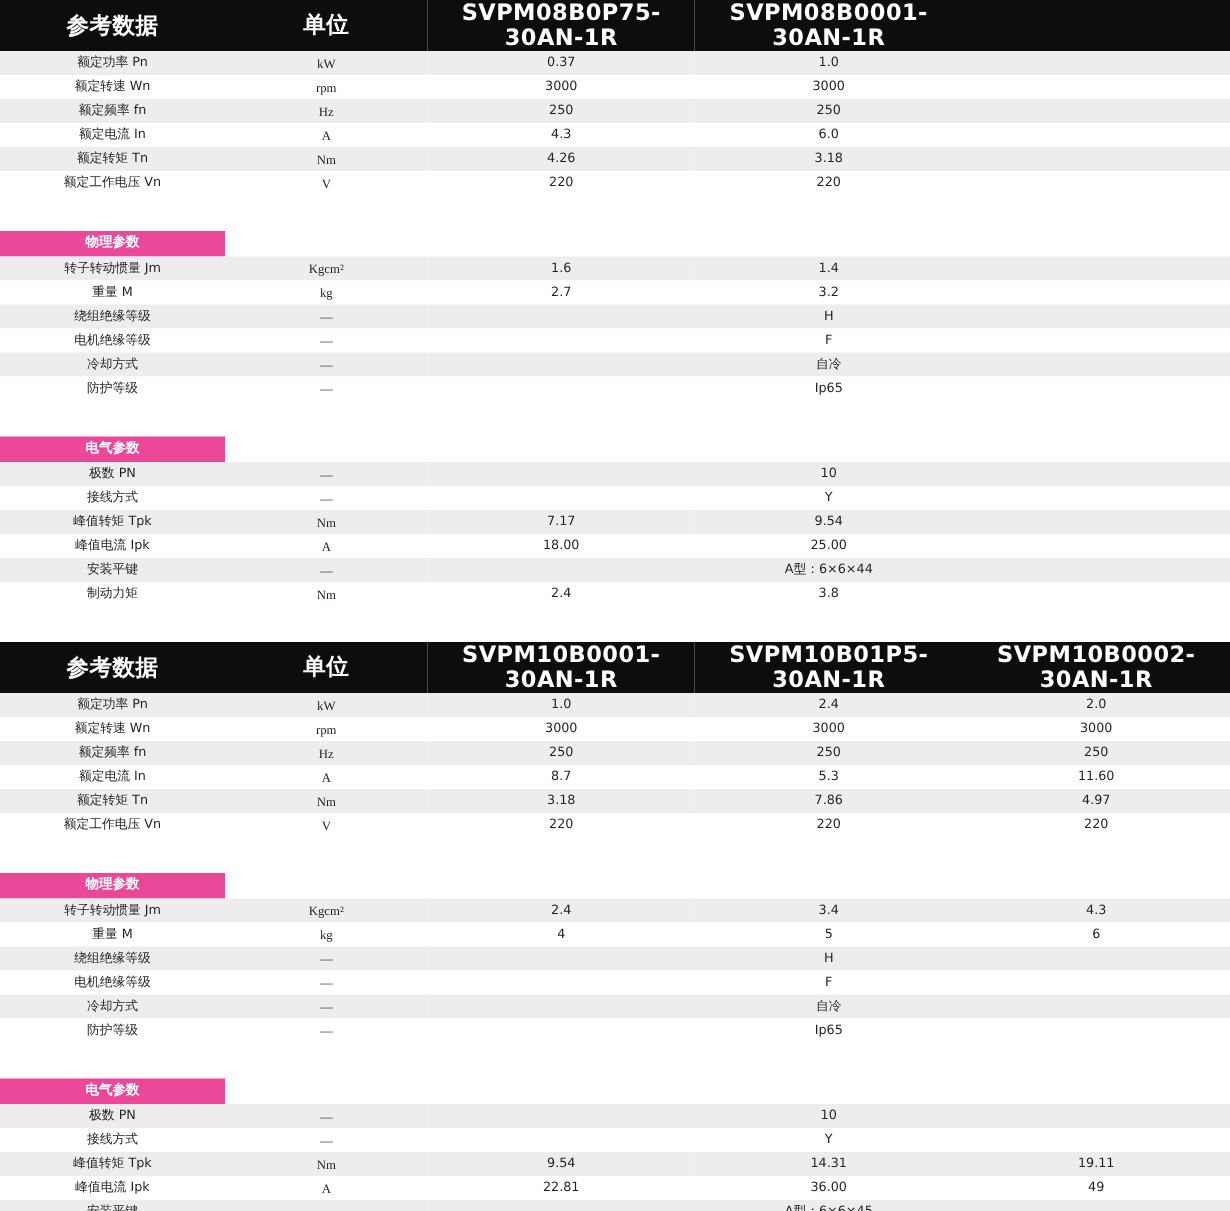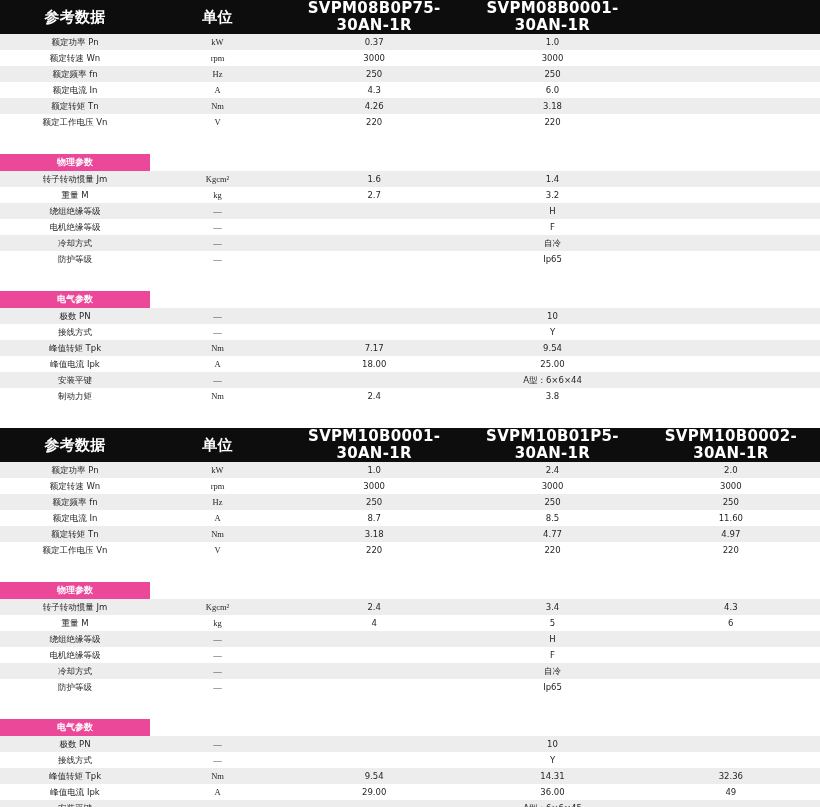--- a/index.html
+++ b/index.html
@@ -270,28 +270,28 @@
       <td class="c-label">额定频率 fn</td>
       <td class="c-unit">Hz</td>
       <td>250</td>
       <td>250</td>
       <td>250</td>
     </tr>
     <tr class="plain">
       <td class="c-label">额定电流 In</td>
       <td class="c-unit">A</td>
       <td>8.7</td>
-      <td>8.5</td>
+      <td>5.3</td>
       <td>11.60</td>
     </tr>
     <tr class="alt">
       <td class="c-label">额定转矩 Tn</td>
       <td class="c-unit">Nm</td>
       <td>3.18</td>
-      <td>4.77</td>
+      <td>7.86</td>
       <td>4.97</td>
     </tr>
     <tr class="plain">
       <td class="c-label">额定工作电压 Vn</td>
       <td class="c-unit">V</td>
       <td>220</td>
       <td>220</td>
       <td>220</td>
     </tr>
   </tbody>
@@ -364,26 +364,26 @@
     <tr class="plain">
       <td class="c-label">接线方式</td>
       <td class="c-unit">—</td>
       <td class="merged" colspan="3">Y</td>
     </tr>
     <tr class="alt">
       <td class="c-label">峰值转矩 Tpk</td>
       <td class="c-unit">Nm</td>
       <td>9.54</td>
       <td>14.31</td>
-      <td>32.36</td>
+      <td>19.11</td>
     </tr>
     <tr class="plain">
       <td class="c-label">峰值电流 Ipk</td>
       <td class="c-unit">A</td>
-      <td>29.00</td>
+      <td>22.81</td>
       <td>36.00</td>
       <td>49</td>
     </tr>
     <tr class="alt">
       <td class="c-label">安装平键</td>
       <td class="c-unit">—</td>
       <td class="merged" colspan="3">A型：6×6×45</td>
     </tr>
     <tr class="plain">
       <td class="c-label">制动力矩</td>

